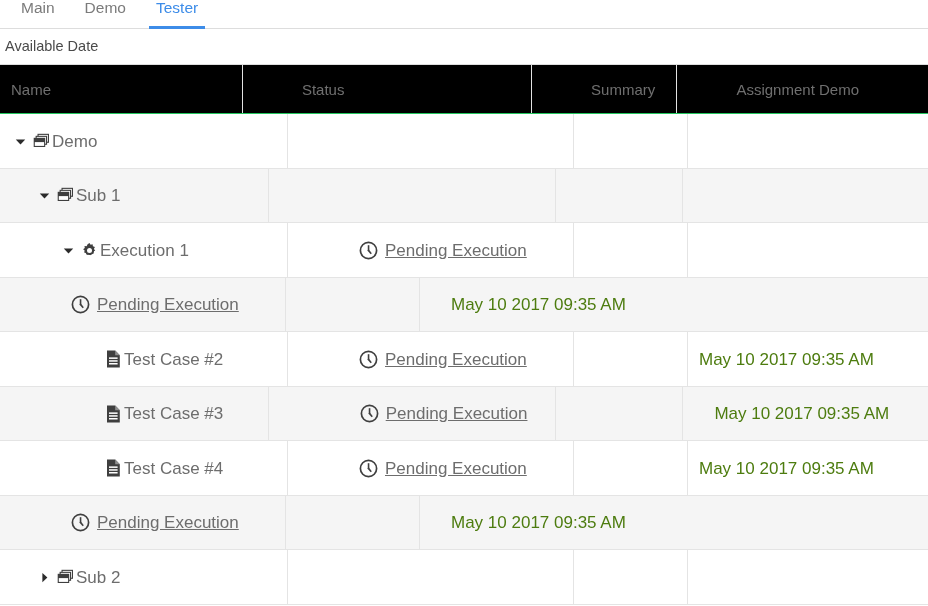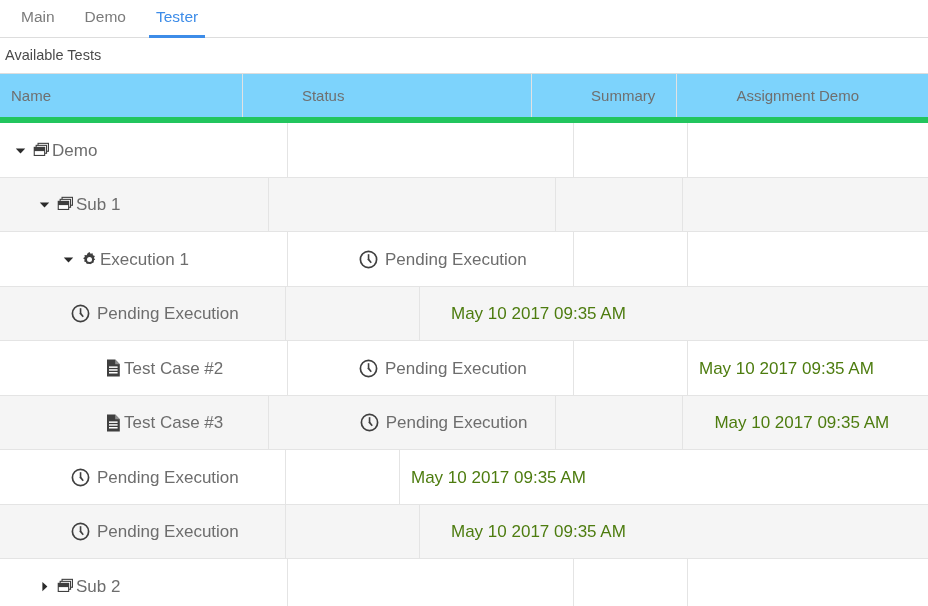--- a/index.html
+++ b/index.html
@@ -11,21 +11,21 @@
     width: 928px;
     height: 606px;
     overflow: hidden;
     font-family: "Liberation Sans", sans-serif;
     color: #5a5a5a;
     -webkit-font-smoothing: antialiased;
   }
 
   
   .tabbar {
-    height: 38px;
+    height: 29px;
     box-sizing: border-box;
     border-bottom: 1px solid #dddddd;
     display: flex;
     align-items: flex-end;
     padding-left: 6px;
     background: #ffffff;
   }
   .tab {
     font-size: 15.5px;
     line-height: 1;
@@ -59,22 +59,22 @@
 
   
   .grid {
     width: 928px;
     border-top: 1px solid #dddddd;
     box-sizing: border-box;
   }
   .grid-head {
     display: flex;
     height: 49px;
-    background: #7dd3fc;
-    border-bottom: 6px solid #22c55e;
+    background: #000000;
+    border-bottom: 1px solid #22c55e;
     box-sizing: border-box;
     gap: 48px;
   }
   .grid-head .cell {
     display: flex;
     align-items: center;
     font-size: 15px;
     color: #6f6f6f;
     padding-left: 11px;
     box-sizing: border-box;
@@ -139,20 +139,21 @@
     font-size: 17px;
     color: #6d6d6d;
     line-height: 1;
   }
 
   .status-wrap {
     display: flex;
     align-items: center;
     gap: 7px;
     padding-left: 60px;
+    text-decoration: underline;
   }
   .status-icon {
     width: 19px;
     min-width: 19px;
     display: flex;
     align-items: center;
     justify-content: center;
   }
   .status-icon svg { display: block; }
   .status-text { font-size: 17px; color: #6d6d6d; line-height: 1; }
@@ -161,21 +162,21 @@
 </style>
 </head>
 <body>
 
 <div class="tabbar" id="tabbar">
     <div class="tab">Main</div>
     <div class="tab">Demo</div>
     <div class="tab active">Tester</div>
   </div>
 
-<div class="panel-heading">Available Tests</div>
+<div class="panel-heading">Available Date</div>
 
 <div class="grid">
   <div class="grid-head" id="grid-head">
       <div class="cell col-name">Name</div>
       <div class="cell col-status">Status</div>
       <div class="cell col-summ">Summary</div>
       <div class="cell col-date">Assignment Demo</div>
     </div>
   <div class="grid-body" id="grid-body">
       <div class="row">
@@ -336,20 +337,34 @@
             </span>
             <span class="status-text">Pending Execution</span>
           </div>
         </div>
         <div class="cell col-summ"></div>
         <div class="cell col-date">
           <span class="date-text">May 10 2017 09:35 AM</span>
         </div>
       </div>
       <div class="row">
+        <div class="cell col-name name-cell">
+          <div style="width: 81px; min-width: 81px;"></div>
+          <span class="twisty"></span>
+          <span class="node-icon">
+            <svg width="15" height="18" viewBox="0 0 15 18">
+              <path fill="#3f3f3f" d="M1 0.6h8.2l4.6 4.6v12.2H1z"></path>
+              <path fill="#8f8f8f" d="M9.2 0.6l4.6 4.6H9.2z"></path>
+              <rect x="3" y="7.4" width="8.6" height="1.5" fill="#ffffff"></rect>
+              <rect x="3" y="10.2" width="8.6" height="1.5" fill="#ffffff"></rect>
+              <rect x="3" y="13.0" width="8.6" height="1.5" fill="#ffffff"></rect>
+            </svg>
+          </span>
+          <span class="node-label">Test Case #4</span>
+        </div>
         <div class="cell col-status">
           <div class="status-wrap">
             <span class="status-icon">
               <svg width="19" height="19" viewBox="0 0 19 19">
                 <circle cx="9.5" cy="9.5" r="8.1" fill="none" stroke="#3f3f3f" stroke-width="1.7"></circle>
                 <rect x="8.75" y="4.2" width="1.6" height="5.9" fill="#3f3f3f"></rect>
                 <rect x="8.75" y="8.7" width="1.6" height="5.0" fill="#3f3f3f" transform="rotate(-40 9.55 9.5)"></rect>
               </svg>
             </span>
             <span class="status-text">Pending Execution</span>

